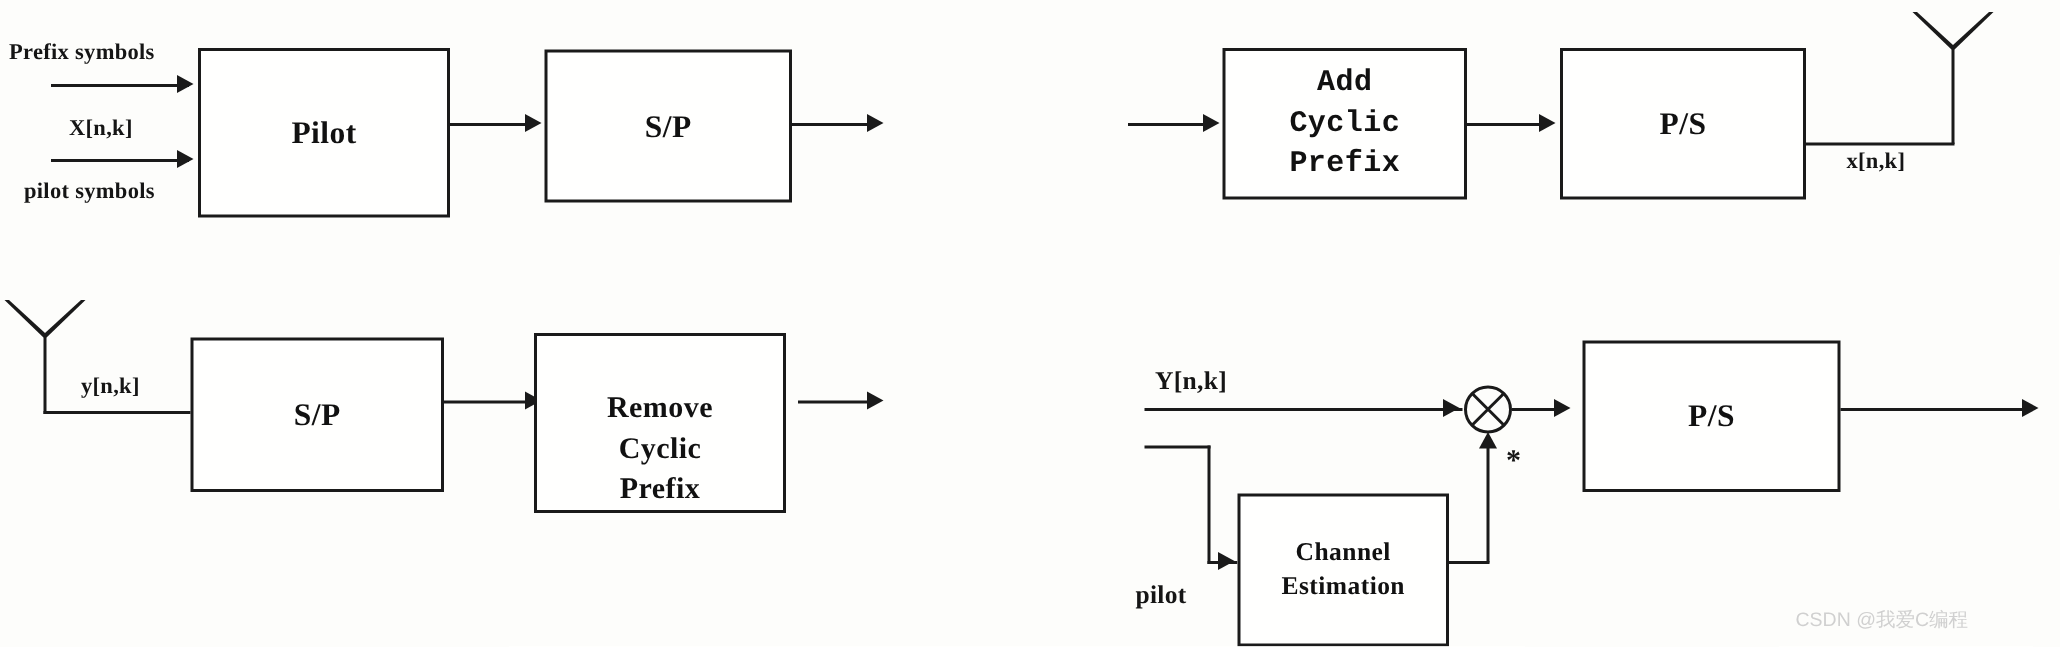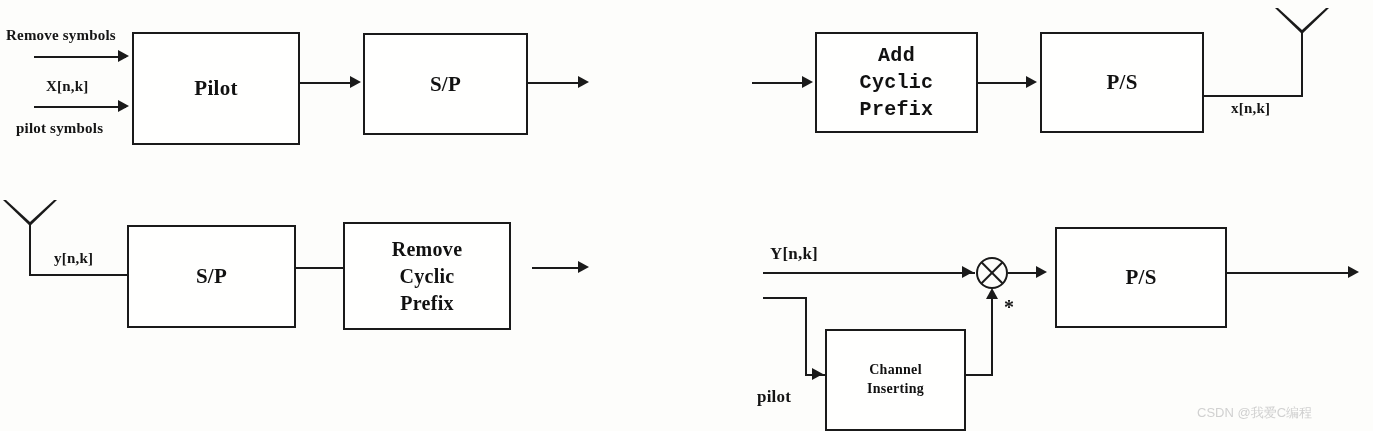--- a/index.html
+++ b/index.html
@@ -18,21 +18,21 @@
     align-items:center;
     justify-content:center;
     font-family:"Liberation Serif", serif;
     font-weight:bold;
     color:#111;
     letter-spacing:.3px;
   }
   .blk .ln{line-height:1.35;white-space:nowrap;}
   .blk.f1 .ln{font-size:21px;}
   .blk.f2 .ln{font-size:20px;}
-  .blk.f3 .ln{font-size:14px;}
+  .blk.f3 .ln{font-size:17px;}
 
   
   .hl, .vl{position:absolute;background:#1a1a1a;}
   .hl{height:2.2px;}
   .vl{width:2.2px;}
 
   
   .ar{position:absolute;width:0;height:0;}
   .ar.right{border-top:6px solid transparent;border-bottom:6px solid transparent;border-left:11px solid #1a1a1a;}
   .ar.up{border-left:6px solid transparent;border-right:6px solid transparent;border-bottom:11px solid #1a1a1a;}
@@ -93,21 +93,21 @@
     opacity:.85;
     white-space:nowrap;
     letter-spacing:0px;
   }
 </style>
 </head>
 <body>
 
 <div id="stage">
 
-  <div class="lbl m" style="left:6px;top:27px;">Remove symbols</div>
+  <div class="lbl m" style="left:6px;top:27px;">Prefix symbols</div>
   <div class="hl" style="left:34px;top:56px;width:92px;"></div>
   <div class="ar right" style="left:118px;top:50px;"></div>
 
   <div class="lbl m" style="left:46px;top:78px;">X[n,k]</div>
 
   <div class="hl" style="left:34px;top:106px;width:92px;"></div>
   <div class="ar right" style="left:118px;top:100px;"></div>
   <div class="lbl m" style="left:16px;top:120px;">pilot symbols</div>
 
   <div class="blk f1" style="left:132px;top:32px;width:168px;height:113px;">
@@ -158,21 +158,21 @@
   <div class="hl" style="left:29px;top:274px;width:99px;"></div>
   <div class="lbl m" style="left:54px;top:250px;">y[n,k]</div>
 
   <div class="blk f1" style="left:127px;top:225px;width:169px;height:103px;">
     <span class="ln">S/P</span>
   </div>
 
   <div class="hl" style="left:296px;top:267px;width:56px;"></div>
   <div class="ar right" style="left:350px;top:261px;"></div>
 
-  <div class="blk f2" style="left:343px;top:222px;width:168px;height:108px;">
+  <div class="blk f2" style="left:356px;top:222px;width:168px;height:120px;justify-content:flex-end;">
     <span class="ln">Remove</span>
     <span class="ln">Cyclic</span>
     <span class="ln">Prefix</span>
   </div>
 
   <div class="hl" style="left:532px;top:267px;width:48px;"></div>
   <div class="ar right" style="left:578px;top:261px;"></div>
 
 
   <div class="hl" style="left:763px;top:272px;width:212px;"></div>
@@ -180,21 +180,21 @@
   <div class="lbl l" style="left:770px;top:244px;">Y[n,k]</div>
 
   <div class="hl" style="left:763px;top:297px;width:44px;"></div>
   <div class="vl" style="left:805px;top:297px;height:79px;"></div>
   <div class="hl" style="left:805px;top:374px;width:20px;"></div>
   <div class="ar right" style="left:812px;top:368px;"></div>
   <div class="lbl l" style="left:757px;top:387px;">pilot</div>
 
   <div class="blk f3" style="left:825px;top:329px;width:141px;height:102px;">
     <span class="ln">Channel</span>
-    <span class="ln">Inserting</span>
+    <span class="ln">Estimation</span>
   </div>
 
   <div class="hl" style="left:966px;top:374px;width:27px;"></div>
   <div class="vl" style="left:991px;top:296px;height:79px;"></div>
   <div class="ar up" style="left:986px;top:288px;"></div>
   <div class="lbl star" style="left:1004px;top:296px;">*</div>
 
   <div class="mult" style="left:976px;top:257px;">
     <i class="a"></i>
     <i class="b"></i>

